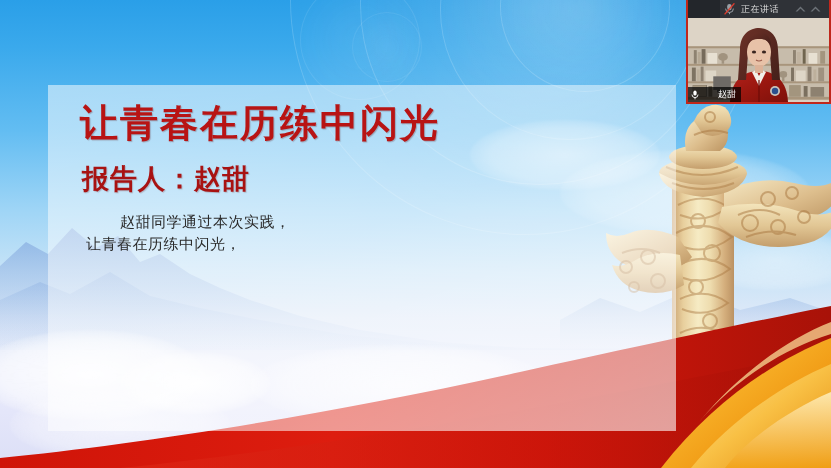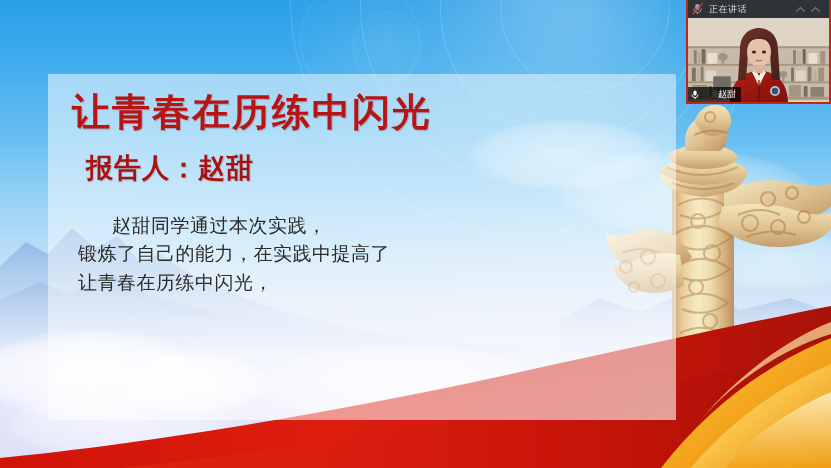--- a/index.html
+++ b/index.html
@@ -88,27 +88,27 @@
   .goldribbon {
     position: absolute;
     right: 0; bottom: 0;
     width: 290px; height: 150px;
     pointer-events: none;
   }
 
   
   #content-panel {
     position: absolute;
-    left: 48px; top: 74px;
+    left: 48px; top: 85px;
     width: 628px; height: 346px;
     background: linear-gradient(160deg,
       rgba(255,255,255,0.52) 0%,
       rgba(255,255,255,0.46) 45%,
       rgba(255,255,255,0.60) 100%);
-    padding: 14px 24px 0 16px;
+    padding: 14px 24px 0 24px;
   }
 
   .title {
     color: #b81414;
     font-family: "DejaVu Serif", "Liberation Serif", serif;
     font-weight: bold;
     font-size: 38px;
     letter-spacing: 2px;
     line-height: 1.25;
     text-shadow: 1px 1px 1px rgba(80,0,0,0.25);
@@ -116,30 +116,30 @@
     white-space: nowrap;
   }
 
   .presenter {
     color: #a81212;
     font-family: "DejaVu Serif", "Liberation Serif", serif;
     font-weight: bold;
     font-size: 27px;
     letter-spacing: 1px;
     margin-top: 14px;
-    margin-left: 22px;
+    margin-left: 10px;
     text-shadow: 1px 1px 1px rgba(80,0,0,0.2);
     white-space: nowrap;
   }
 
   .body-text {
-    margin-top: 26px;
+    margin-top: 14px;
     margin-left: 14px;
     color: #2b2b2b;
-    font-size: 19px;
+    font-size: 15px;
     line-height: 1.52;
     letter-spacing: 0.5px;
   }
   .body-text .ln { white-space: nowrap; display: block; }
   .body-text .ln.indent { text-indent: 34px; }
 
   
   #video-window {
     position: absolute;
     left: 686px; top: 0;
@@ -150,20 +150,21 @@
     overflow: hidden;
   }
   #video-titlebar {
     position: relative;
     height: 18px;
     background: #2f3237;
     display: flex;
     align-items: center;
     padding: 0 4px;
     gap: 6px;
+    margin-left: 32px;
   }
   #video-titlebar .mic-off {
     width: 11px; height: 12px;
     position: relative;
     flex: 0 0 auto;
   }
   #speaking-label {
     color: #dcdcdc;
     font-size: 9px;
     letter-spacing: .5px;
@@ -361,21 +362,20 @@
   </svg>
 
   <div id="content-panel">
 
     <div class="title">让青春在历练中闪光</div>
 
     <div class="presenter">报告人：赵甜</div>
 
     <div class="body-text">
       <span class="ln indent">赵甜同学通过本次实践，</span>
-      <span class="ln">锻炼了自己的能力，在实践中提高了</span>
       <span class="ln">让青春在历练中闪光，</span>
     </div>
   </div>
 
   <div id="video-window">
 
     <div id="video-titlebar">
       <svg class="mic-off" viewBox="0 0 11 12">
         <rect x="3.2" y="1" width="4.4" height="6.2" rx="2.2" fill="#9aa0a6"></rect>
         <path d="M1.6,5.6 a3.9,3.9 0 0 0 7.8,0" fill="none" stroke="#9aa0a6" stroke-width="1"></path>

